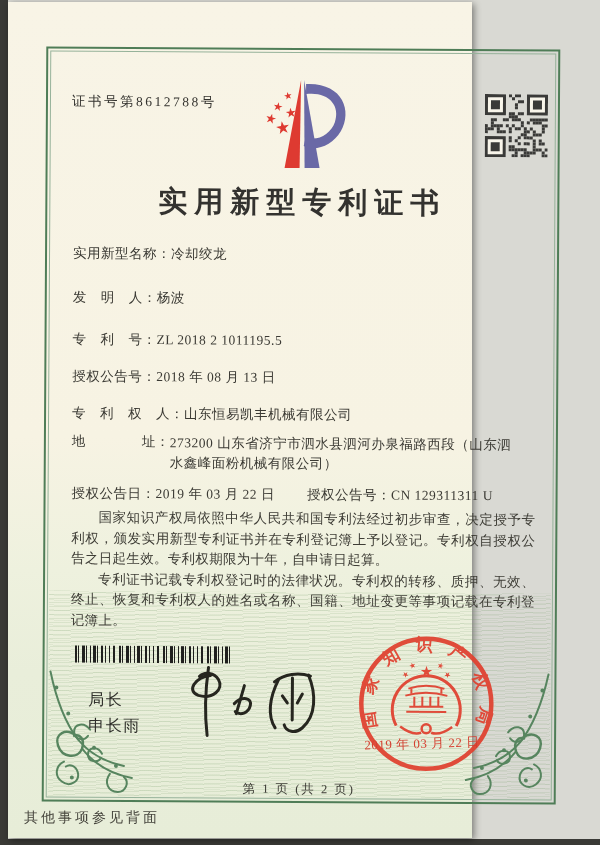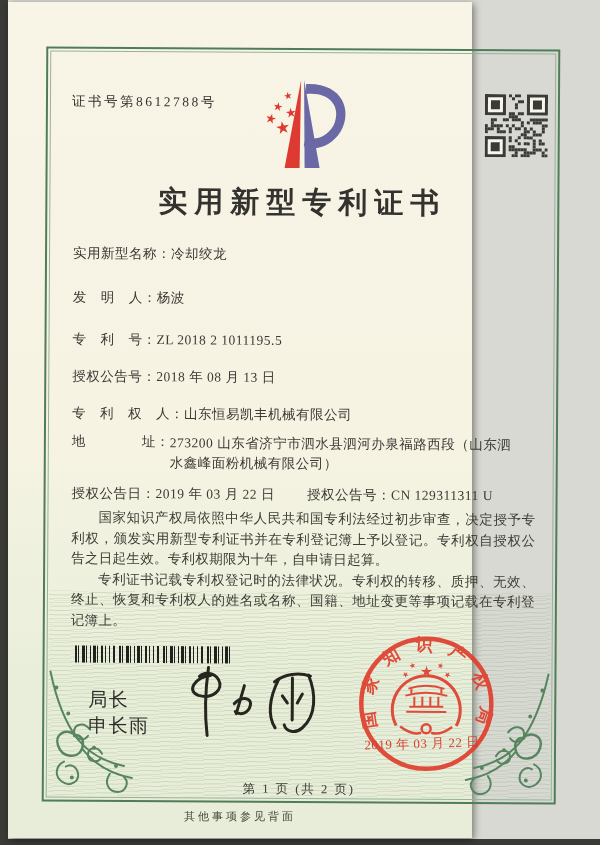--- a/index.html
+++ b/index.html
@@ -37,27 +37,27 @@
   .paragraphs p{text-indent:2em}
   .barcode{position:absolute;left:30px;top:597px;width:158px;height:17px;
     background:repeating-linear-gradient(90deg,
       #20201e 0 2px,rgba(0,0,0,0) 2px 3px,#20201e 3px 4px,rgba(0,0,0,0) 4px 7px,
       #20201e 7px 10px,rgba(0,0,0,0) 10px 11px,#20201e 11px 12px,rgba(0,0,0,0) 12px 15px,
       #20201e 15px 16px,rgba(0,0,0,0) 16px 18px,#20201e 18px 21px,rgba(0,0,0,0) 21px 22px,
       #20201e 22px 23px,rgba(0,0,0,0) 23px 26px,#20201e 26px 28px,rgba(0,0,0,0) 28px 30px,
       #20201e 30px 31px,rgba(0,0,0,0) 31px 34px,#20201e 34px 35px,rgba(0,0,0,0) 35px 38px,
       #20201e 38px 40px,rgba(0,0,0,0) 40px 44px)}
   .director{position:absolute;left:44px;top:638px;font-family:"Liberation Sans","DejaVu Sans",sans-serif;
-    font-size:19px;color:#2e2e2a;line-height:26px;letter-spacing:1.5px}
+    font-size:16px;color:#2e2e2a;line-height:26px;letter-spacing:1.5px}
   .signature{position:absolute;left:130px;top:612px;width:160px;height:88px}
   .seal{position:absolute;left:307px;top:578px;width:150px;height:150px;opacity:.93}
   .page-info{position:absolute;left:0;top:731px;width:100%;text-align:center;
     font-size:12.5px;color:#3c3b35;letter-spacing:2px}
-  .back-note{position:absolute;left:0;top:807px;width:100%;text-align:center;
-    font-size:11px;color:#46453d;letter-spacing:3px}
+  .back-note{position:absolute;left:16px;top:807px;width:100%;text-align:left;
+    font-size:14px;color:#46453d;letter-spacing:3px}
   .corner{position:absolute;bottom:2px;width:100px;height:128px;color:#57855f}
   .corner.left{left:2px}
   .corner.right{right:2px;transform:scaleX(-1)}
   svg{display:block}
 </style>
 </head>
 <body>
 
 <div class="scene">
   <div class="paper">

